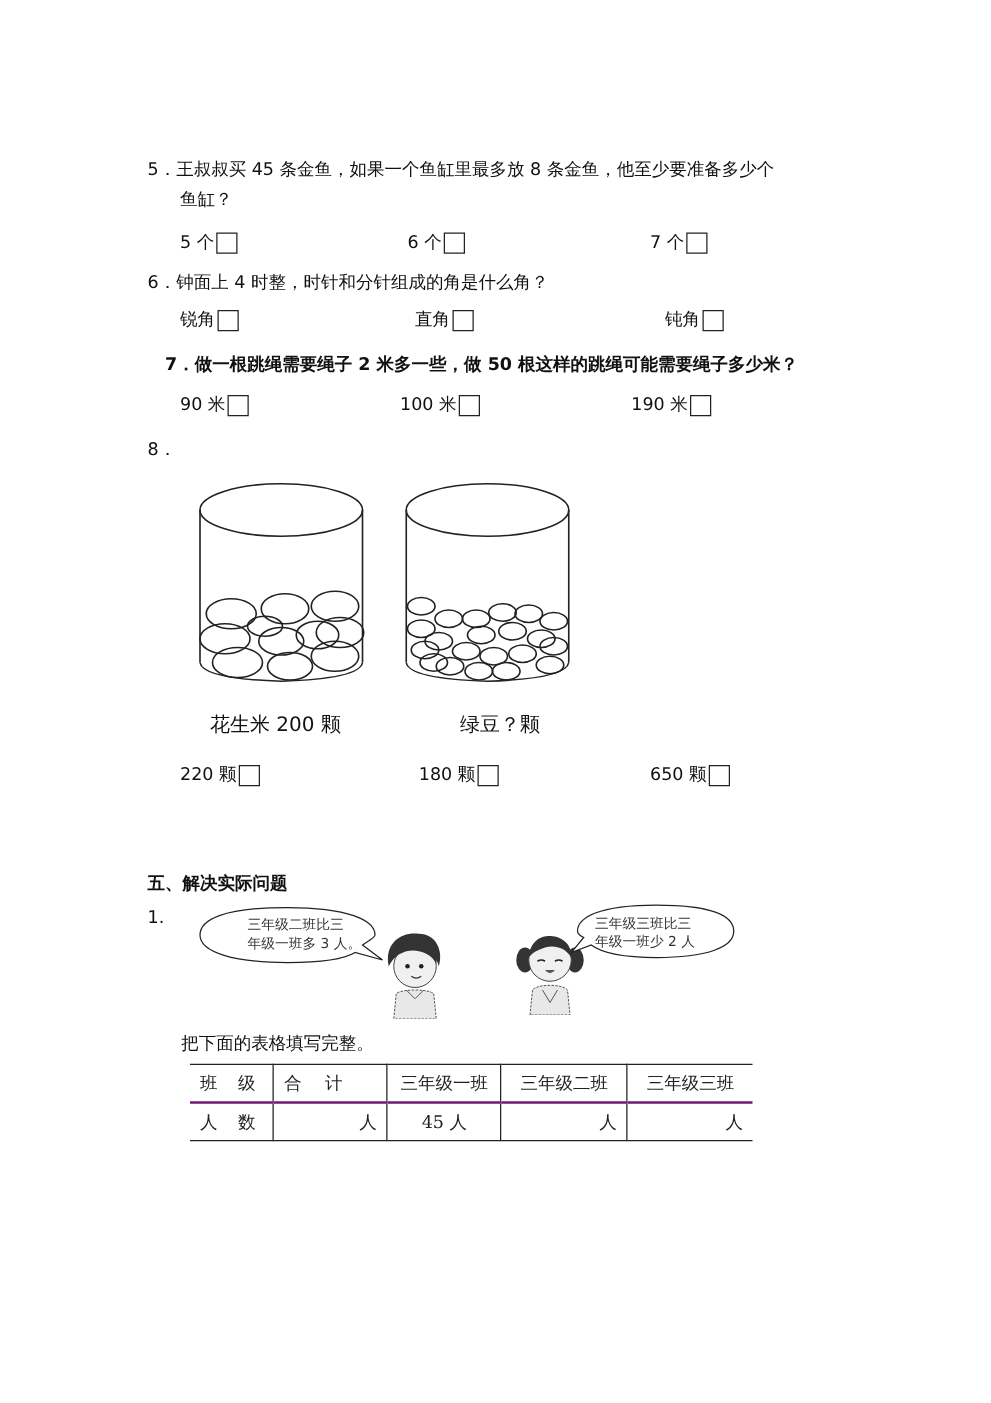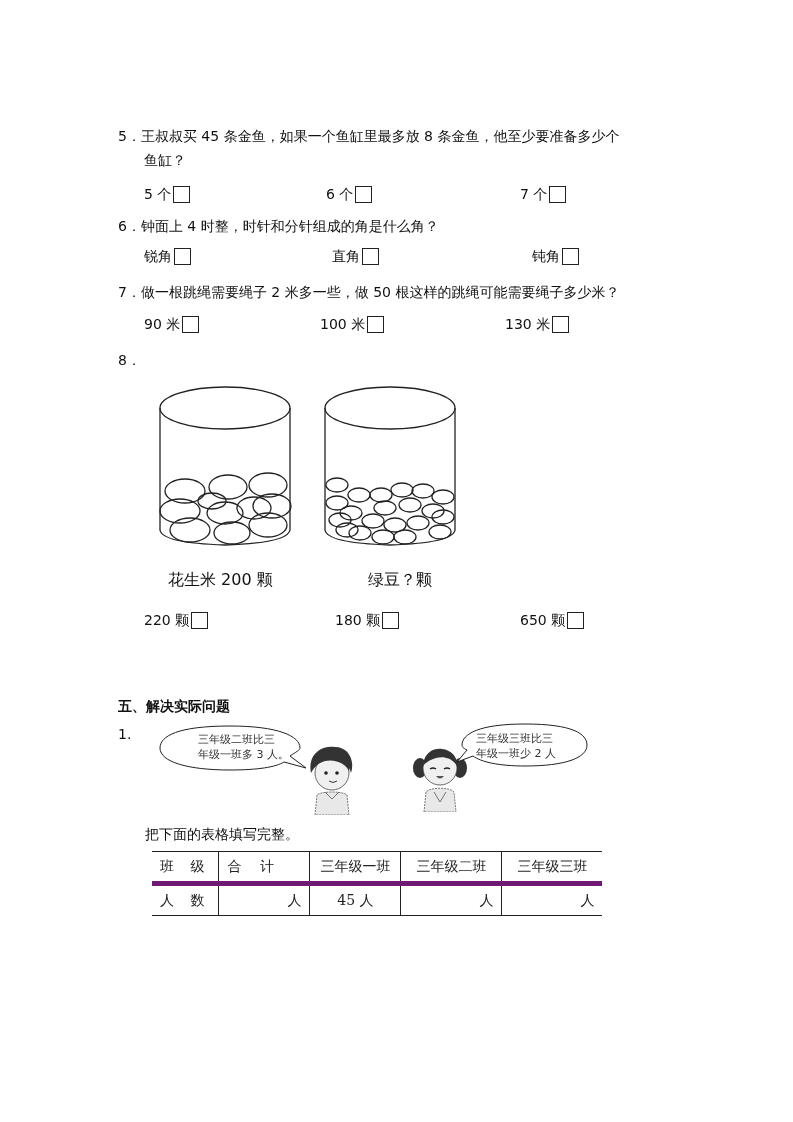--- a/index.html
+++ b/index.html
@@ -6,21 +6,21 @@
   body { width: 793px; height: 1122px; position: relative; overflow: hidden;
          font-family: "DejaVu Sans", "Liberation Sans", sans-serif; color: #111; }
   .abs { position: absolute; }
   .q-text { font-size: 14px; line-height: 20px; white-space: nowrap; }
   .opt { font-size: 14px; line-height: 20px; white-space: nowrap; display: flex; align-items: center; }
   .box { display: inline-block; width: 17px; height: 17px; border: 1px solid #222; box-sizing: border-box; margin-left: 2px; background:#fff; }
   .caption { font-size: 16px; white-space: nowrap; }
   .section-title { font-size: 14px; font-weight: bold; }
   table.grid { position: absolute; left: 152px; top: 851px; border-collapse: collapse; font-family: "DejaVu Serif", "Liberation Serif", serif; font-size: 14px; }
   table.grid td { border-left: 1px solid #222; border-right: 1px solid #222; height: 29px; padding: 0 8px; white-space: nowrap; color:#222; }
-  table.grid tr:first-child td { border-top: 1.5px solid #222; border-bottom: 5px solid #701a75; }
+  table.grid tr:first-child td { border-top: 1.5px solid #222; border-bottom: 2px solid #701a75; }
   table.grid tr:last-child td { border-bottom: 1.5px solid #222; }
   table.grid td:first-child { border-left: none; }
   table.grid td:last-child { border-right: none; }
   .c0 { width: 44px; text-align: left; letter-spacing: 6px; }
   .c1 { width: 74px; text-align: left; }
   .c2 { width: 74px; text-align: center; }
   .c3 { width: 84px; text-align: center; }
   .c4 { width: 84px; text-align: center; margin-top: 39px; }
   .right { text-align: right !important; }
   .bubble-text { font-size: 11px; line-height: 15px; color:#333; white-space: nowrap; }
@@ -54,33 +54,33 @@
 </div>
 <div class="abs opt" style="left:332px;top:246px;">
   <span>直角</span>
     <span class="box"></span>
 </div>
 <div class="abs opt" style="left:532px;top:246px;">
   <span>钝角</span>
     <span class="box"></span>
 </div>
 
-<div class="abs q-text" style="left:118px;top:282px;">
+<div class="abs q-text" style="left:132px;top:282px;font-weight:bold;">
   <span>7．</span><span>做一根跳绳需要绳子 2 米多一些，做 50 根这样的跳绳可能需要绳子多少米？</span>
 </div>
 <div class="abs opt" style="left:144px;top:314px;">
   <span>90 米</span>
     <span class="box"></span>
 </div>
 <div class="abs opt" style="left:320px;top:314px;">
   <span>100 米</span>
     <span class="box"></span>
 </div>
 <div class="abs opt" style="left:505px;top:314px;">
-  <span>130 米</span>
+  <span>190 米</span>
     <span class="box"></span>
 </div>
 
 <div class="abs q-text" style="left:118px;top:350px;">8．</div>
 
 <svg class="abs" style="left:150px;top:375px;" width="330" height="180" viewBox="0 0 330 180">
   <g fill="none" stroke="#222" stroke-width="1.3">
 
     <g>
       <ellipse cx="75" cy="33" rx="65" ry="21"></ellipse>

